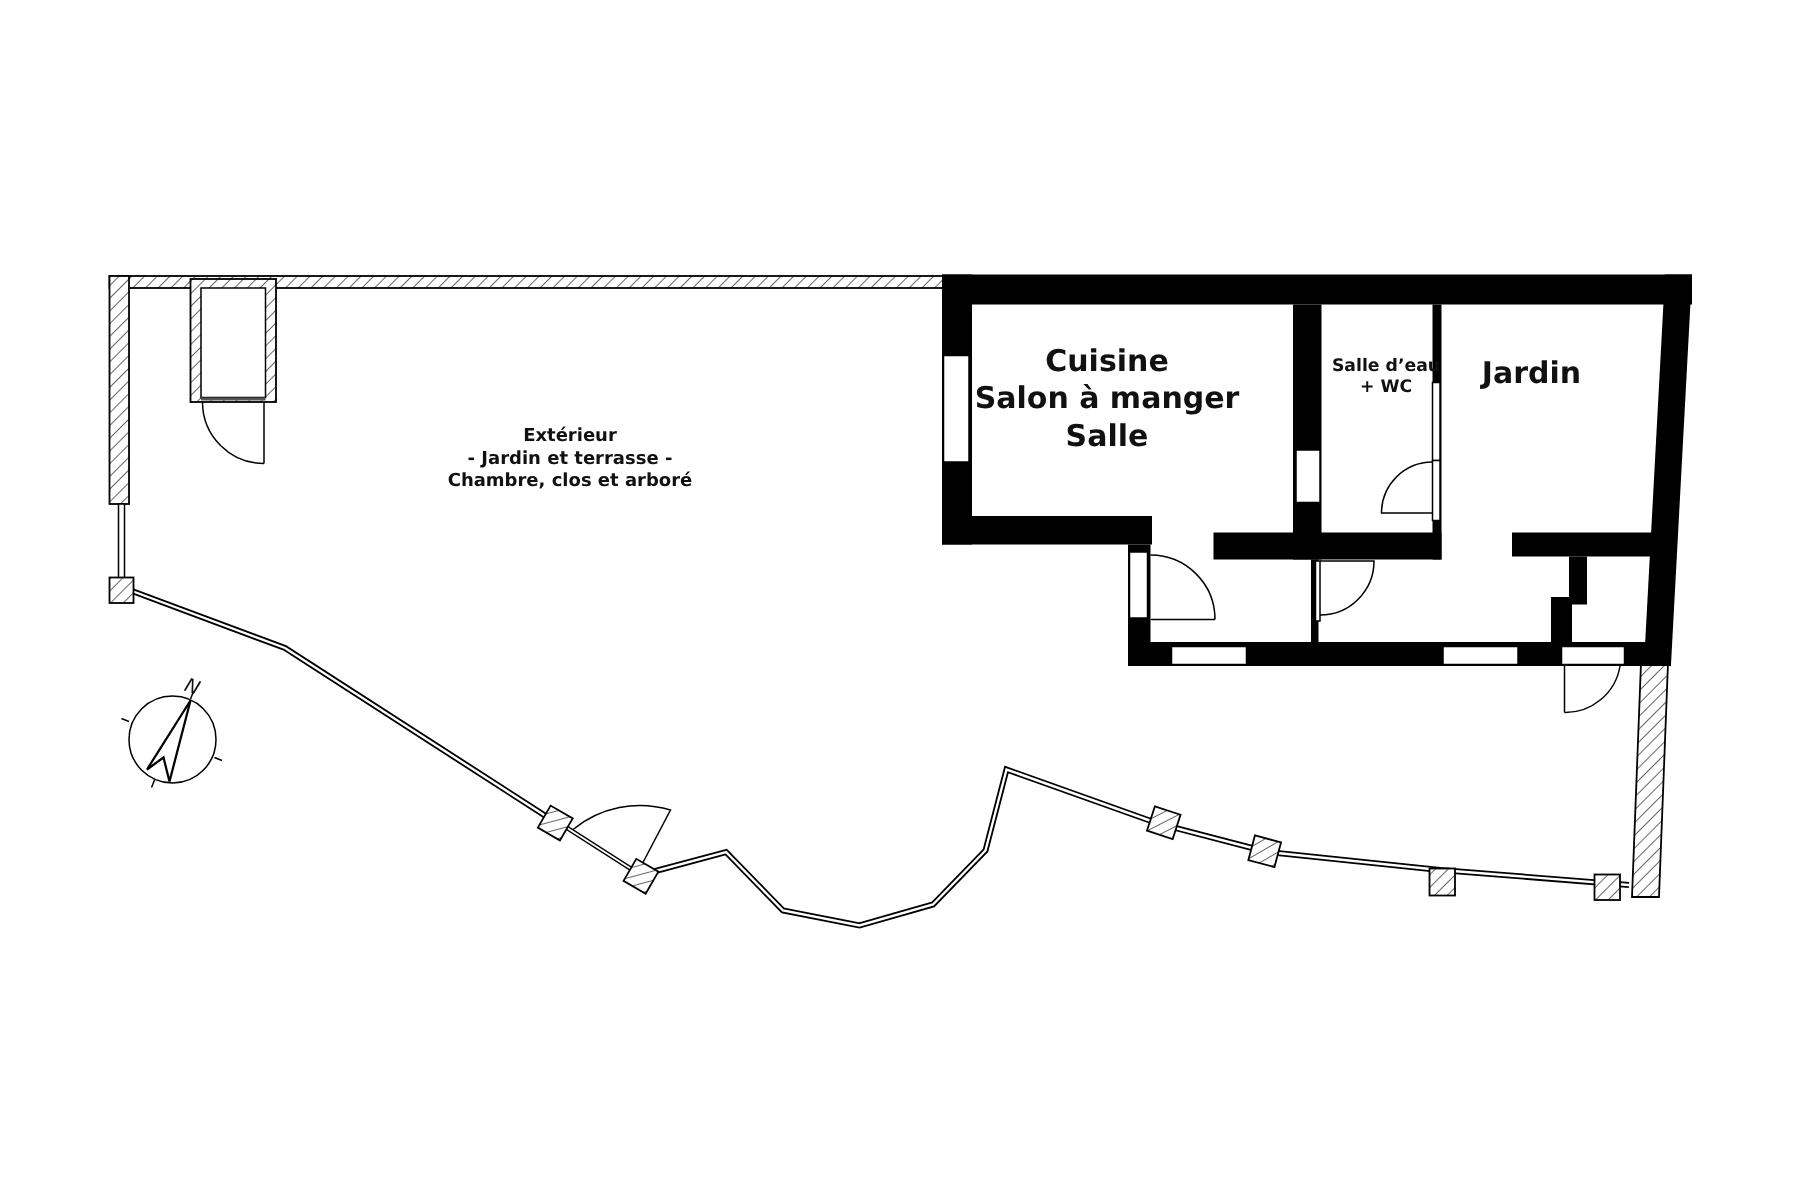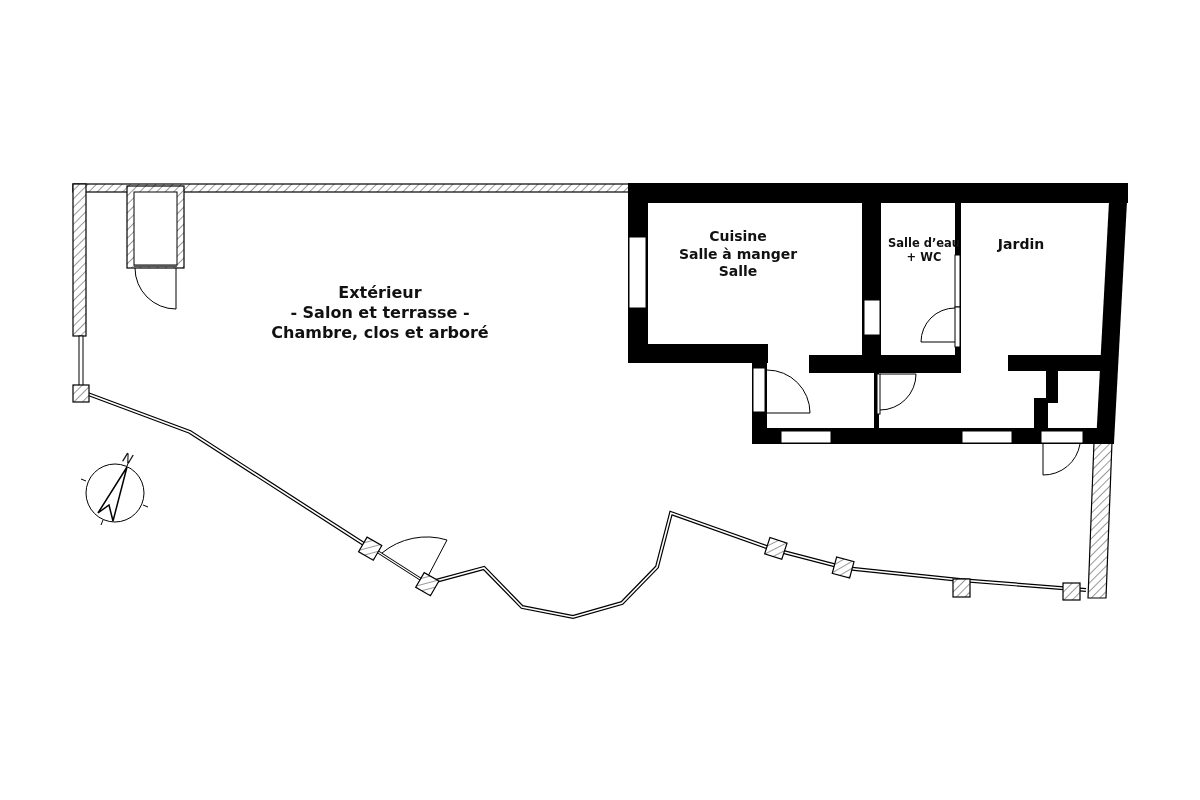--- a/index.html
+++ b/index.html
@@ -1,21 +1,21 @@
 <!DOCTYPE html>
 <html><head>
 <meta charset="utf-8">
 <style>
   html, body { margin: 0; padding: 0; background: #ffffff; }
   body { width: 1200px; height: 800px; position: relative; overflow: hidden; }
   #plan { position: absolute; left: 0; top: 0; width: 1200px; height: 800px; }
   .label { position: absolute; font-family: "DejaVu Sans", sans-serif; font-weight: bold; color: #111; text-align: center; white-space: nowrap; transform: translateX(-50%); }
   .label div { line-height: 1.25; }
-  .lbl-ext { font-size: 16px; }
-  .lbl-room { font-size: 14px; }
+  .lbl-ext { font-size: 12px; }
+  .lbl-room { font-size: 20px; }
   .lbl-small { font-size: 11.5px; padding-left: 12px; }
   .lbl-n { position:absolute; font-family: "DejaVu Sans", sans-serif; font-size: 13px; font-style: italic; color:#111; transform: rotate(20deg); }
 </style>
 </head>
 <body>
 
 <svg id="plan" viewBox="0 0 1200 800" xmlns="http://www.w3.org/2000/svg">
   <defs>
     <pattern id="hatch" patternUnits="userSpaceOnUse" width="6" height="6" patternTransform="rotate(45)">
       <rect width="6" height="6" fill="#fff"></rect>
@@ -124,27 +124,27 @@
     <line x1="86" y1="481" x2="81" y2="479"></line>
     <line x1="143" y1="505" x2="148" y2="507"></line>
     <line x1="103" y1="520" x2="101" y2="525"></line>
     <line x1="127" y1="466" x2="129" y2="461"></line>
     <polygon points="127,467 98,513 109,505 113,521" stroke-width="1.5"></polygon>
   </g>
 </svg>
 
 <div class="label lbl-ext" style="left:380px; top:283px;">
   <div>Extérieur</div>
-  <div>- Salon et terrasse -</div>
+  <div>- Jardin et terrasse -</div>
   <div>Chambre, clos et arboré</div>
 </div>
 
 <div class="label lbl-room" style="left:738px; top:228px;">
   <div>Cuisine</div>
-  <div>Salle à manger</div>
+  <div>Salon à manger</div>
   <div>Salle</div>
 </div>
 
 <div class="label lbl-small" style="left:918px; top:236px;">
   <div>Salle d’eau</div>
   <div>+ WC</div>
 </div>
 
 <div class="label lbl-room" style="left:1021px; top:236px;">
   <div>Jardin</div>

